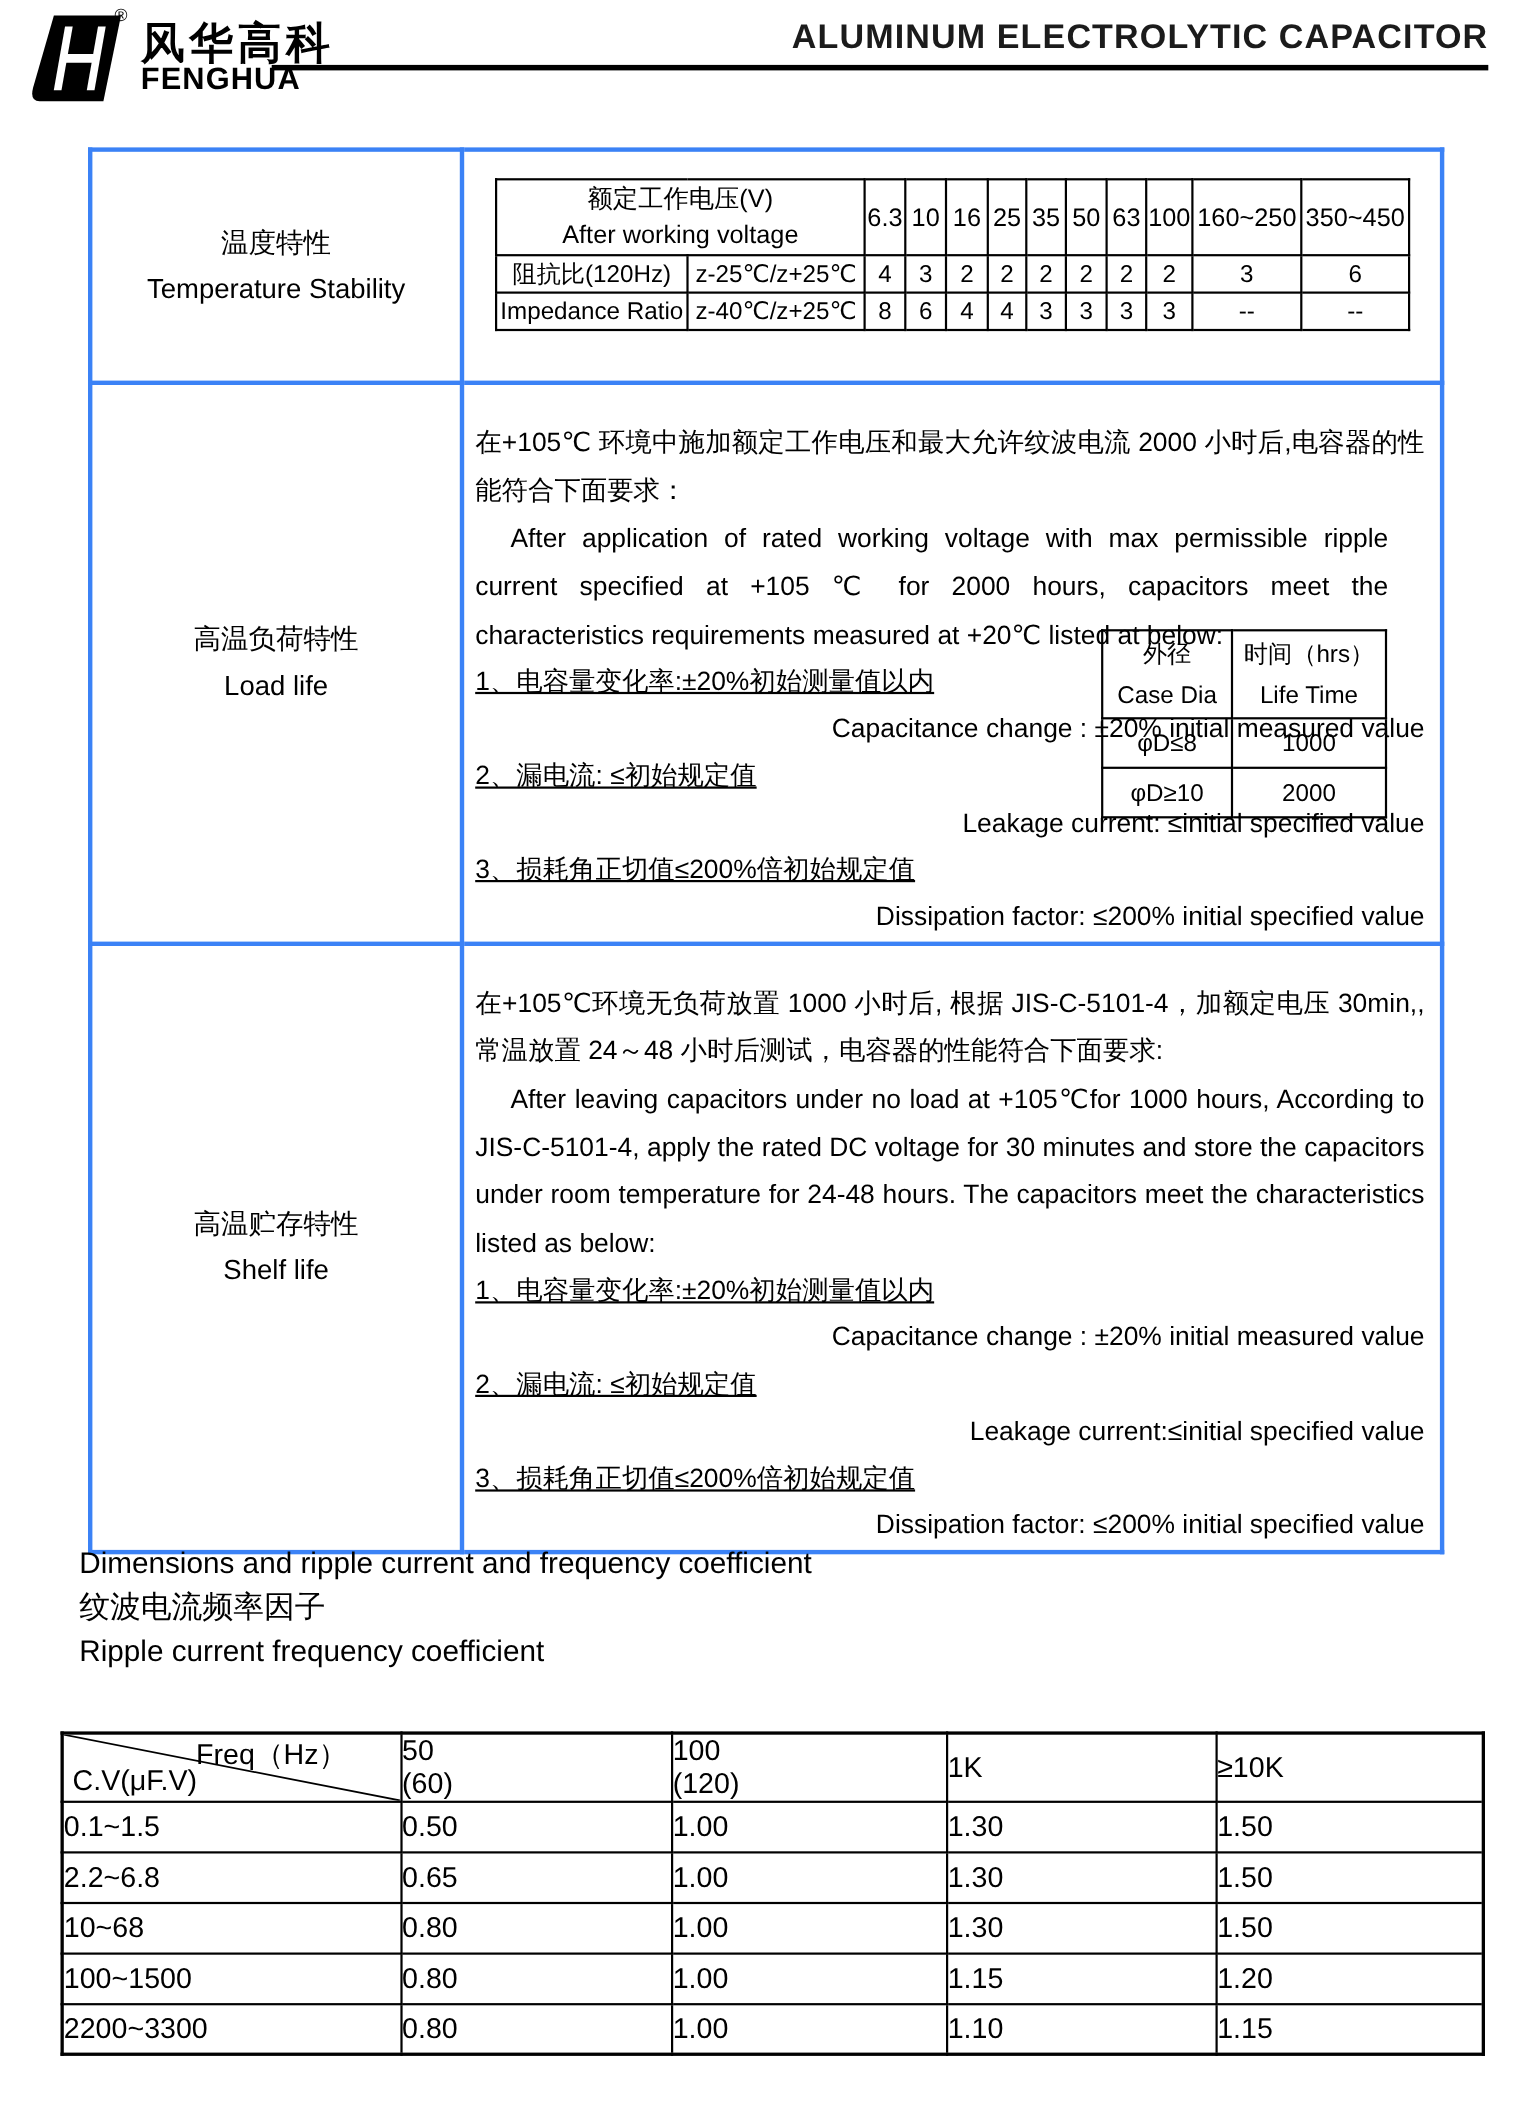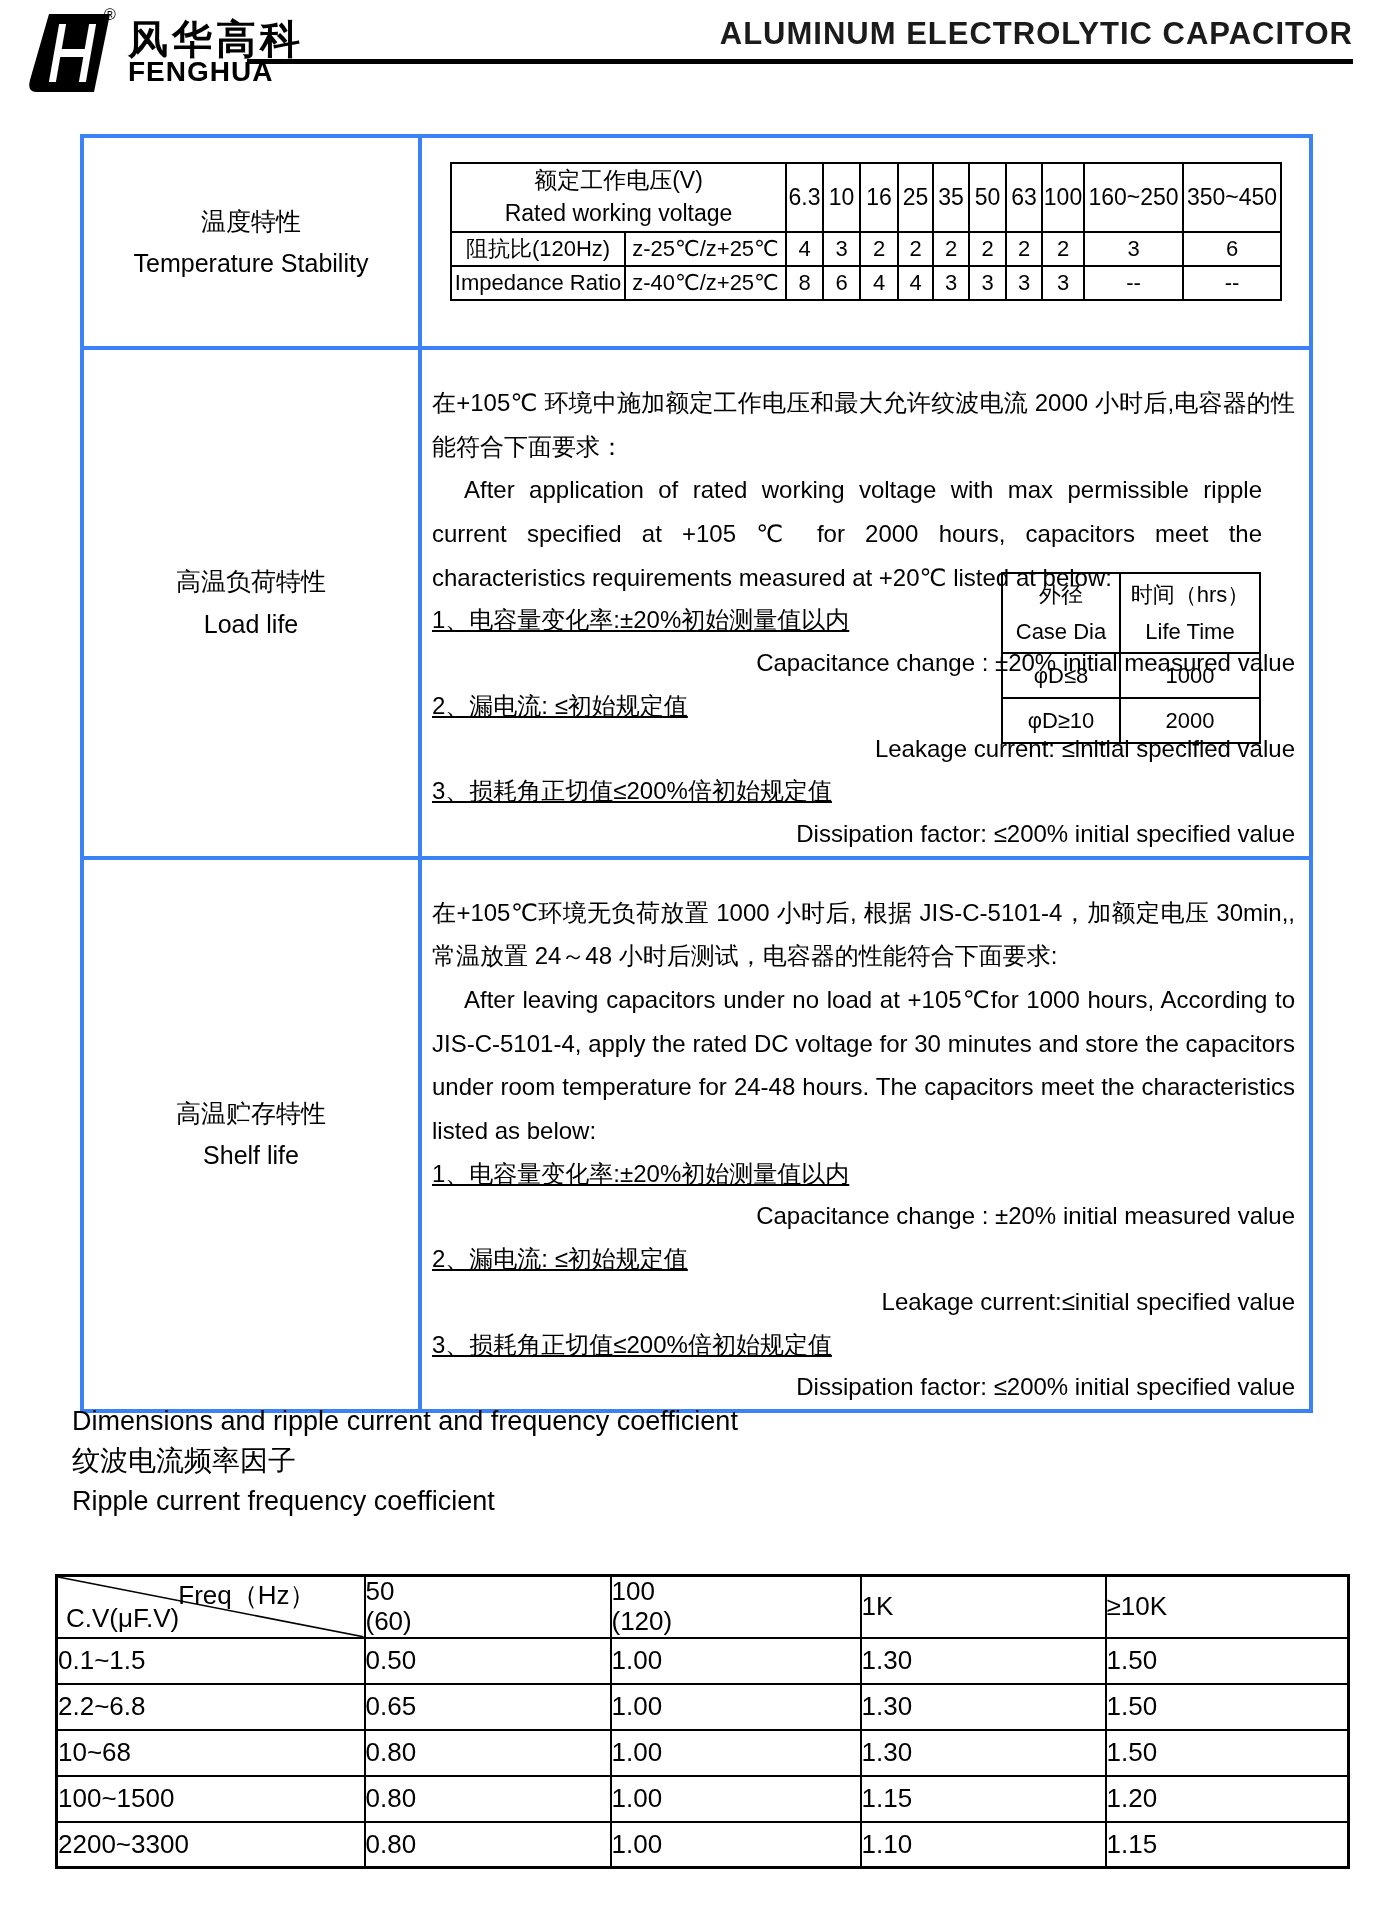--- a/index.html
+++ b/index.html
@@ -98,21 +98,21 @@
           <col style="width:37px">
               <col style="width:36px">
               <col style="width:42px">
               <col style="width:99px">
               <col style="width:98px">
         </colgroup>
         <tbody>
               <tr>
           <td class="vh" colspan="2">
             <div>额定工作电压(V)</div>
-            <div>Rated working voltage</div>
+            <div>After working voltage</div>
           </td>
           <td class="vh">6.3</td>
           <td class="vh">10</td>
           <td class="vh">16</td>
           <td class="vh">25</td>
           <td class="vh">35</td>
           <td class="vh">50</td>
           <td class="vh">63</td>
           <td class="vh">100</td>
           <td class="vh">160~250</td>

